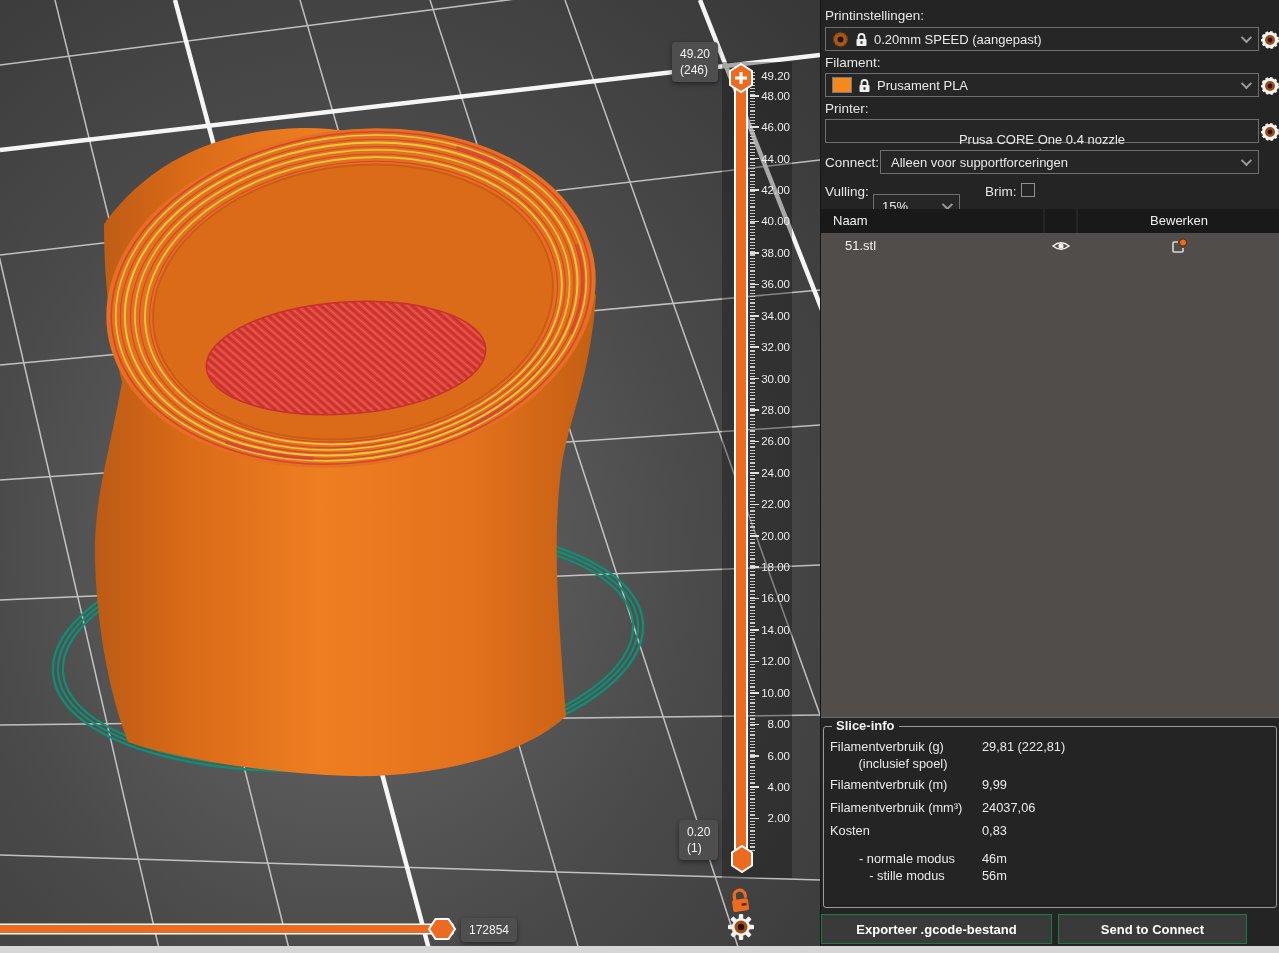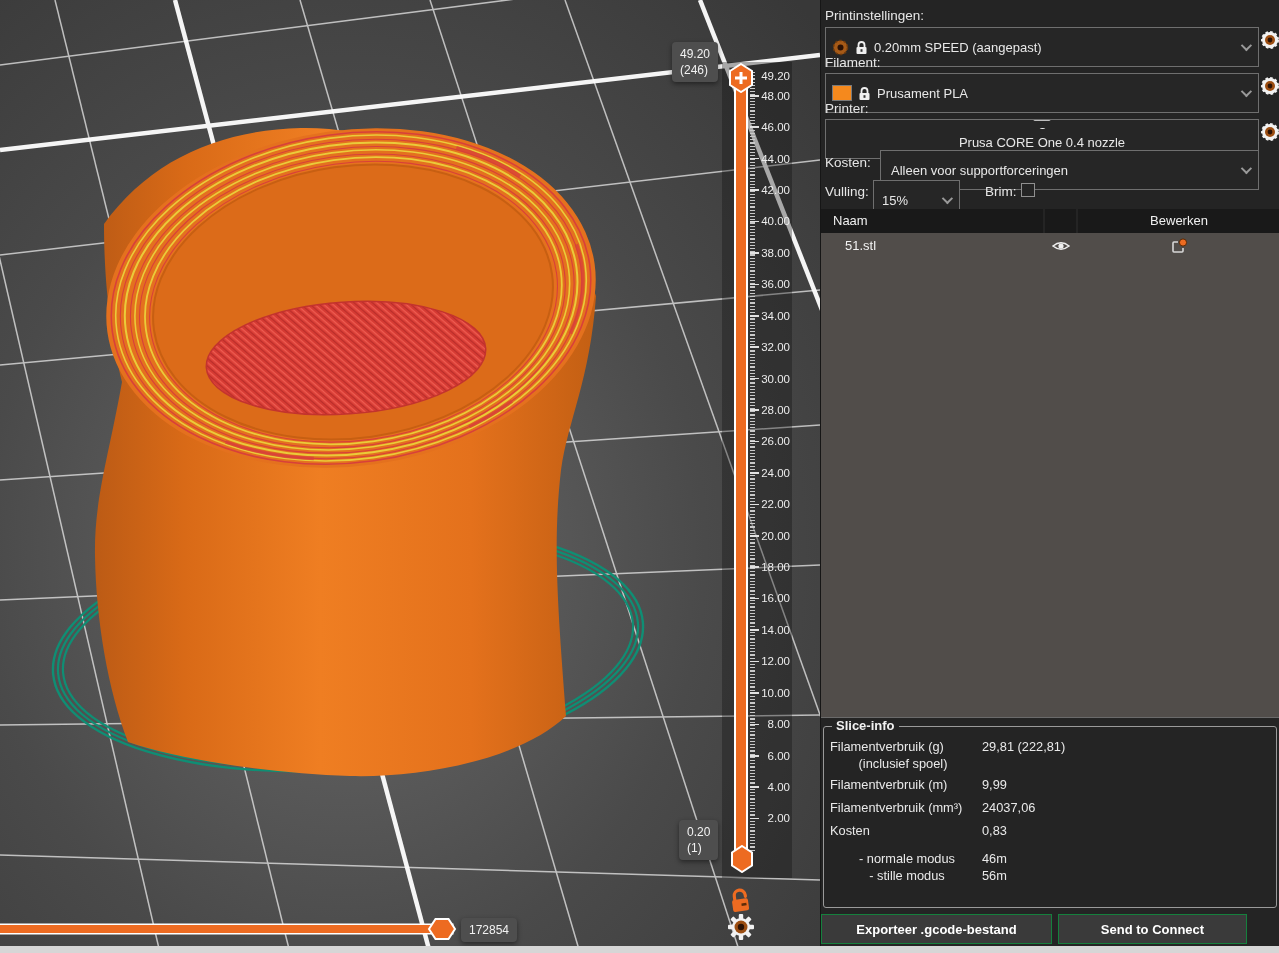--- a/index.html
+++ b/index.html
@@ -34,21 +34,21 @@
   .move-track{position:absolute;left:0;top:925px;width:452px;height:8px;background:#ED6B21;
     box-shadow:0 0 0 1.5px #fff;}
   .h-move{left:427px;top:917px;}
   .tt-move{left:461px;top:918px;}
   .vp-lock{position:absolute;left:728px;top:885px;}
   .vp-gear{position:absolute;left:727px;top:913px;}
 
   
   .sidebar{position:absolute;left:820px;top:0;width:459px;height:953px;background:#242424;border-left:1px solid #161616;}
   .s-label{position:absolute;font-size:13.5px;color:#e6e6e6;}
-  .combo{position:absolute;height:40px;background:#262626;border:1px solid #6F6F6F;
+  .combo{position:absolute;height:24px;background:#262626;border:1px solid #6F6F6F;
     display:flex;align-items:center;color:#e8e8e8;font-size:13px;gap:6px;padding:0 6px;}
   .combo .grow{flex:1;}
   .chev{width:8px;height:8px;border-right:2px solid #9a9a9a;border-bottom:2px solid #9a9a9a;
     transform:rotate(45deg) translateY(-2px);margin-right:3px;}
   .mini-gear{position:absolute;width:18px;height:18px;}
   .checkbox{position:absolute;width:14px;height:14px;border:1px solid #8f8f8f;background:#242424;}
 
   .tbl-head{position:absolute;left:0;top:209px;width:459px;height:24px;background:#191919;
     color:#f0f0f0;font-size:13px;}
   .tbl-head .c1{position:absolute;left:12px;top:4px;}
@@ -327,28 +327,28 @@
     </div>
     <svg class="mini-gear" style="left:440px;top:123px;" width="18" height="18">
       <g transform="translate(9,9)">
         <circle r="8" fill="#F2F2F2"></circle>
           <circle r="8" fill="none" stroke="#F2F2F2" stroke-width="2" stroke-dasharray="2.5 2.2"></circle>
         <circle r="5" fill="#9C4E12"></circle>
           <circle r="2.4" fill="#2B1205"></circle>
       </g>
     </svg>
 
-    <div class="s-label" style="left:4px;top:155px;">Kosten:</div>
+    <div class="s-label" style="left:4px;top:155px;">Connect:</div>
     <div class="combo" style="left:59px;top:150px;width:379px;">
       <span class="grow" style="padding-left:4px;">Alleen voor supportforceringen</span>
       <span class="chev"></span>
     </div>
 
     <div class="s-label" style="left:4px;top:184px;">Vulling:</div>
-    <div class="combo" style="left:52px;top:180px;width:87px;">
+    <div class="combo" style="left:52px;top:194px;width:87px;">
       <span class="grow" style="padding-left:2px;">15%</span>
       <span class="chev"></span>
     </div>
     <div class="s-label" style="left:164px;top:184px;">Brim:</div>
     <div class="checkbox" style="left:200px;top:183px;"></div>
 
     <div class="tbl-head">
       <span class="c1">Naam</span>
       <span class="div1"></span>
       <span class="div2"></span>

